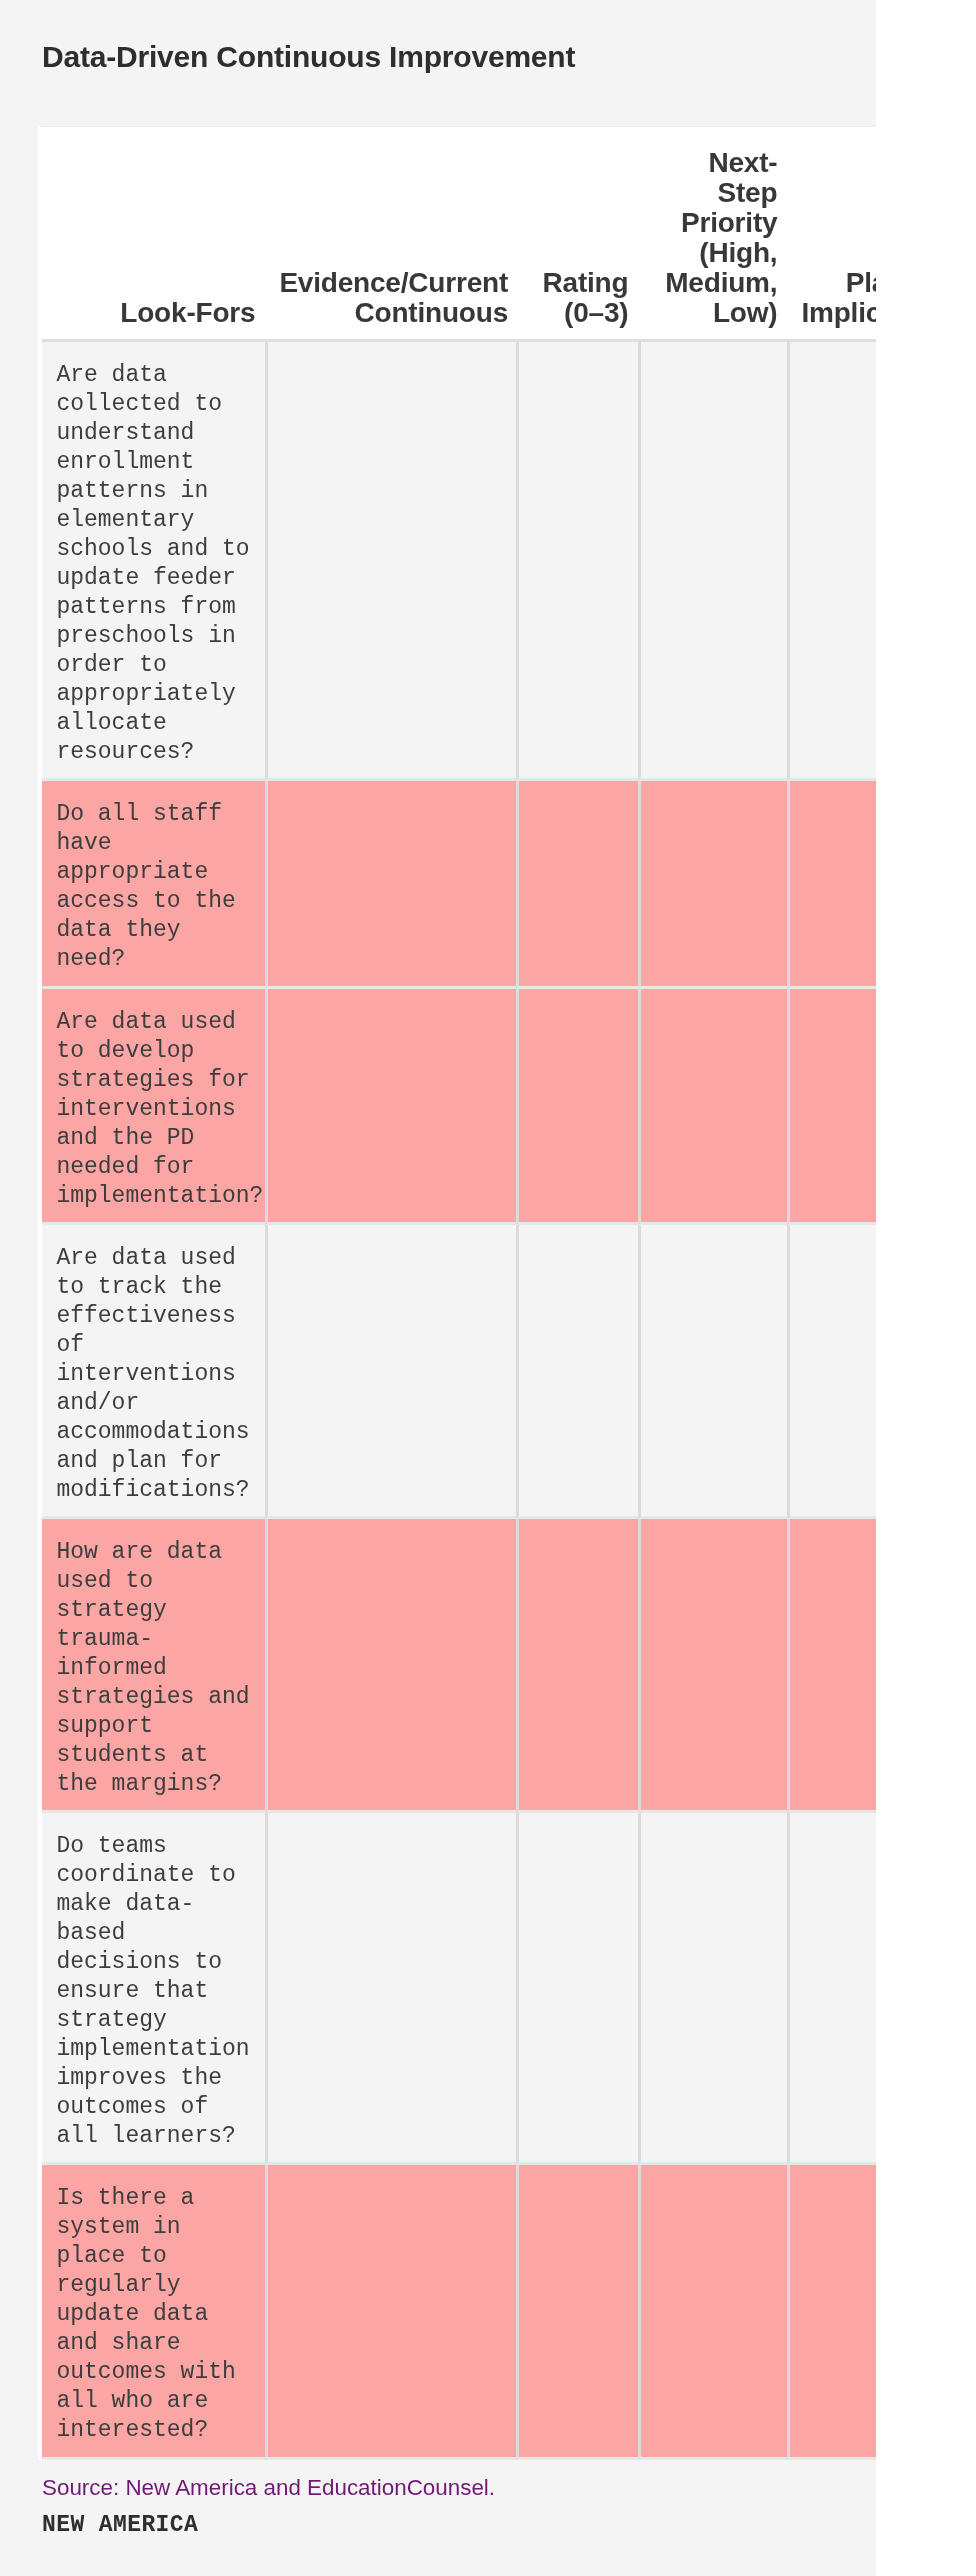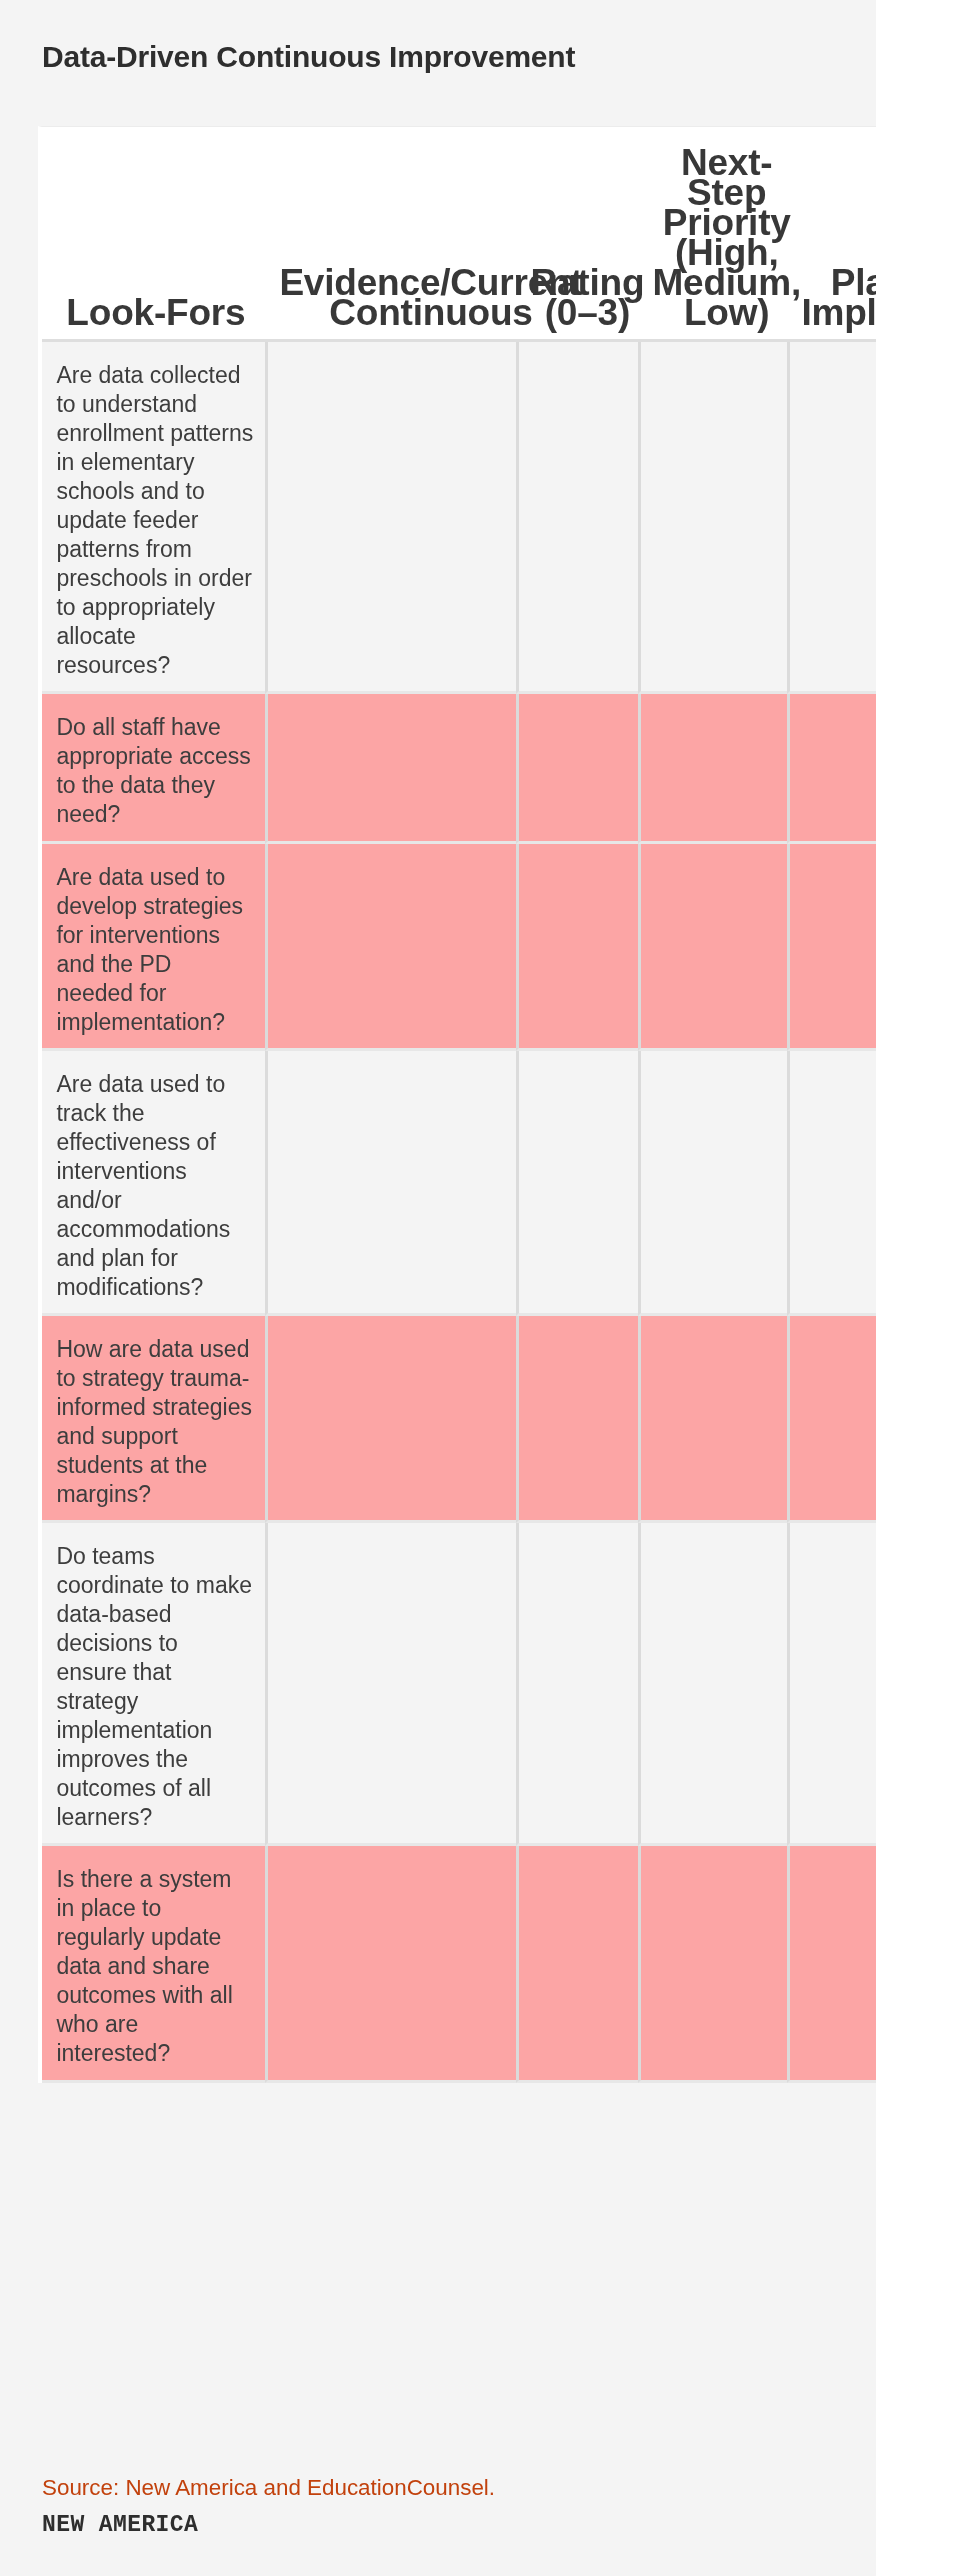--- a/index.html
+++ b/index.html
@@ -41,50 +41,51 @@
   }
   col.c1 { width: 223px; }
   col.c2 { width: 251px; }
   col.c3 { width: 122px; }
   col.c4 { width: 149px; }
   col.c5 { width: 149px; }
   th, td { box-sizing: border-box; }
   thead th {
     background: #ffffff;
     vertical-align: bottom;
-    text-align: center;
+    text-align: right;
     font-weight: bold;
-    font-size: 37px;
+    font-size: 28px;
     line-height: 30px;
     letter-spacing: -0.2px;
     color: #383838;
     padding: 21px 9.6px 11.2px 14.4px;
     border-bottom: 3.2px solid #dedede;
     overflow: visible;
     white-space: normal;
   }
   thead th .h-label { display: inline-block; min-width: 0; }
   tbody td {
     font-size: 23px;
     line-height: 29px;
     color: #3d3d3d;
     vertical-align: top;
     padding: 19px 11.2px 11.2px 14.4px;
     border-bottom: 3.2px solid #e7e7e7;
+    font-family: Liberation Mono, monospace;
   }
   tbody td + td { border-left: 3.2px solid #dbdbdb; }
   tbody tr.shade td { background: #f4f4f4; }
   tbody tr.plain td { background: #fca5a5; }
   .source-note {
     position: absolute;
     left: 42px;
     top: 2474px;
     font-size: 22.4px;
     line-height: 27px;
-    color: #c2410c;
+    color: #701a75;
   }
   .brand-logo {
     position: absolute;
     left: 42px;
     top: 2512px;
     font-size: 23px;
     line-height: 27px;
     font-weight: bold;
     letter-spacing: 0.4px;
     color: #2e2e2e;

